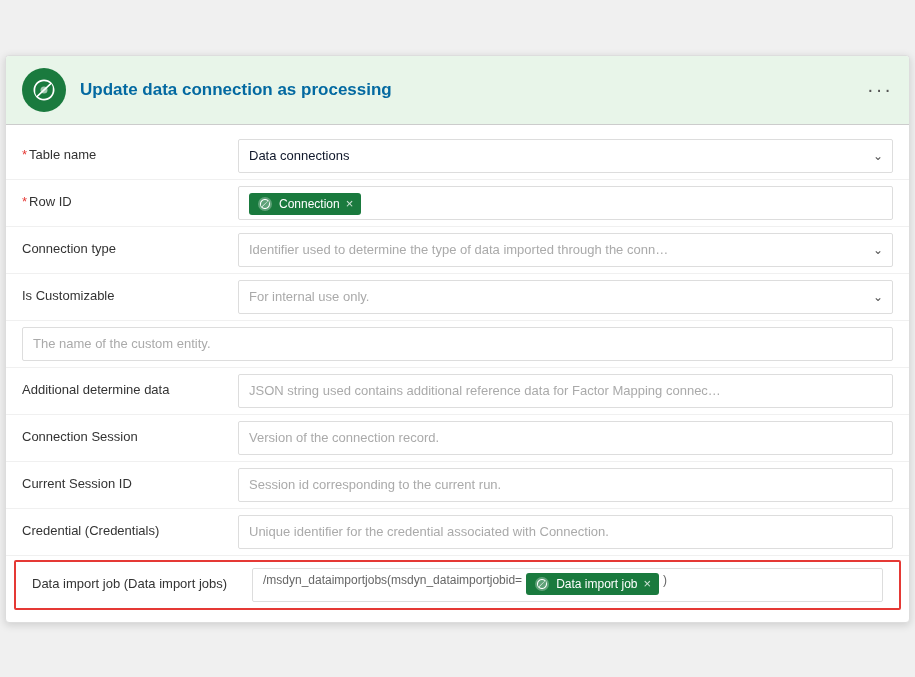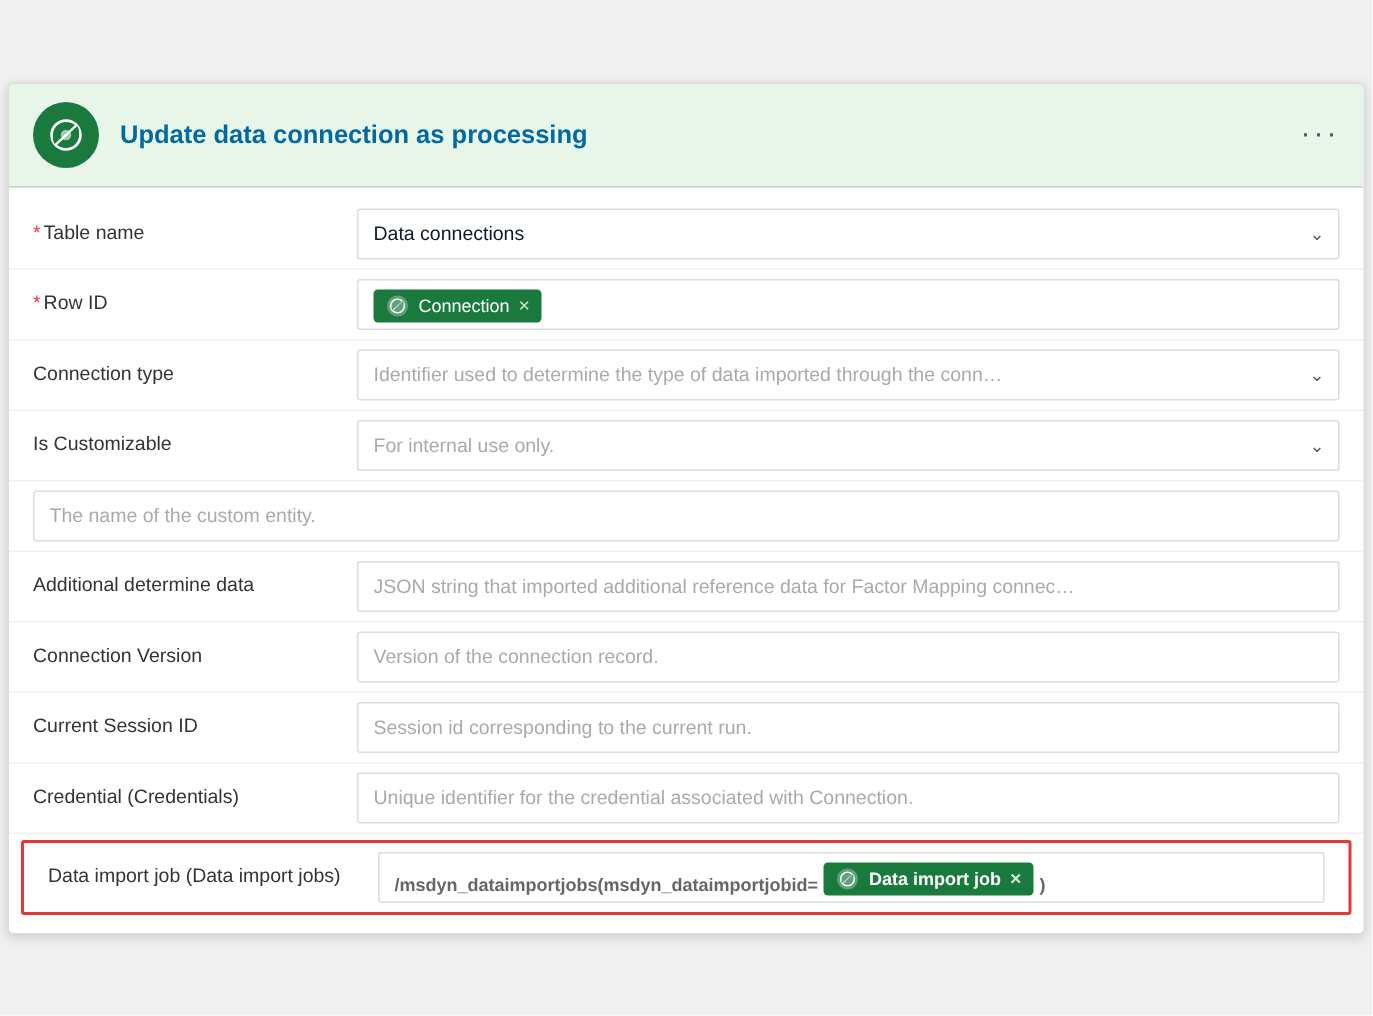--- a/index.html
+++ b/index.html
@@ -162,23 +162,22 @@
     .import-job-field {
       width: 100%;
       border: 1px solid #ddd;
       border-radius: 2px;
       padding: 4px 10px;
       font-size: 12px;
       background: #fff;
       outline: none;
       min-height: 34px;
       display: flex;
-      align-items: flex-end;
+      align-items: flex-start;
       gap: 4px;
-      font-weight: bold;
     }
     .import-job-text {
       color: #666;
       font-size: 12px;
     }
   </style>
 </head>
 <body>
 
 <div class="card">
@@ -253,27 +252,27 @@
         <div class="input-text-only">
           <span>The name of the custom entity.</span>
         </div>
       </div>
     </div>
 
     <div class="form-row">
       <div class="label-col">Additional determine data</div>
       <div class="input-col">
         <div class="input-text-only">
-          <span>JSON string that imported additional reference data for Factor Mapping connec…</span>
-        </div>
-      </div>
-    </div>
-
-    <div class="form-row">
-      <div class="label-col">Connection Version</div>
+          <span>JSON string used contains additional reference data for Factor Mapping connec…</span>
+        </div>
+      </div>
+    </div>
+
+    <div class="form-row">
+      <div class="label-col">Connection Session</div>
       <div class="input-col">
         <div class="input-text-only">
           <span>Version of the connection record.</span>
         </div>
       </div>
     </div>
 
 
     <div class="form-row">
       <div class="label-col">Current Session ID</div>

